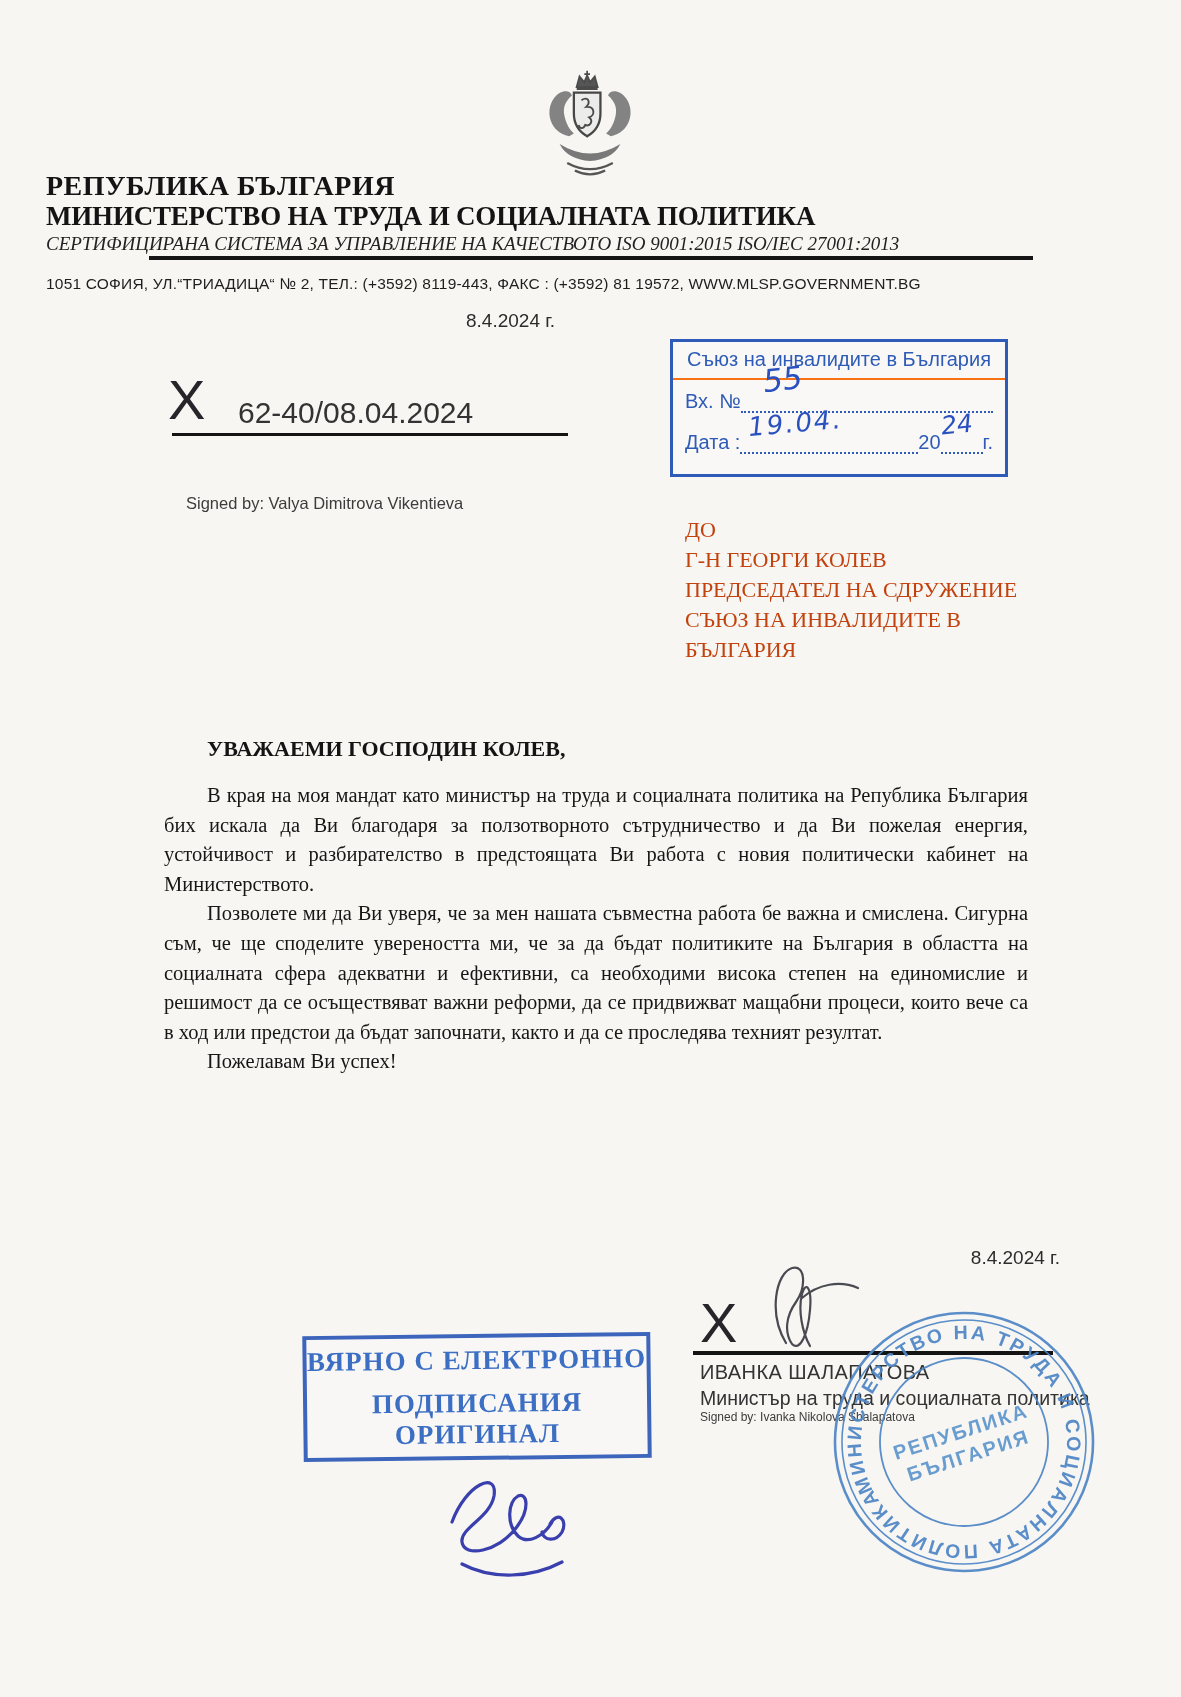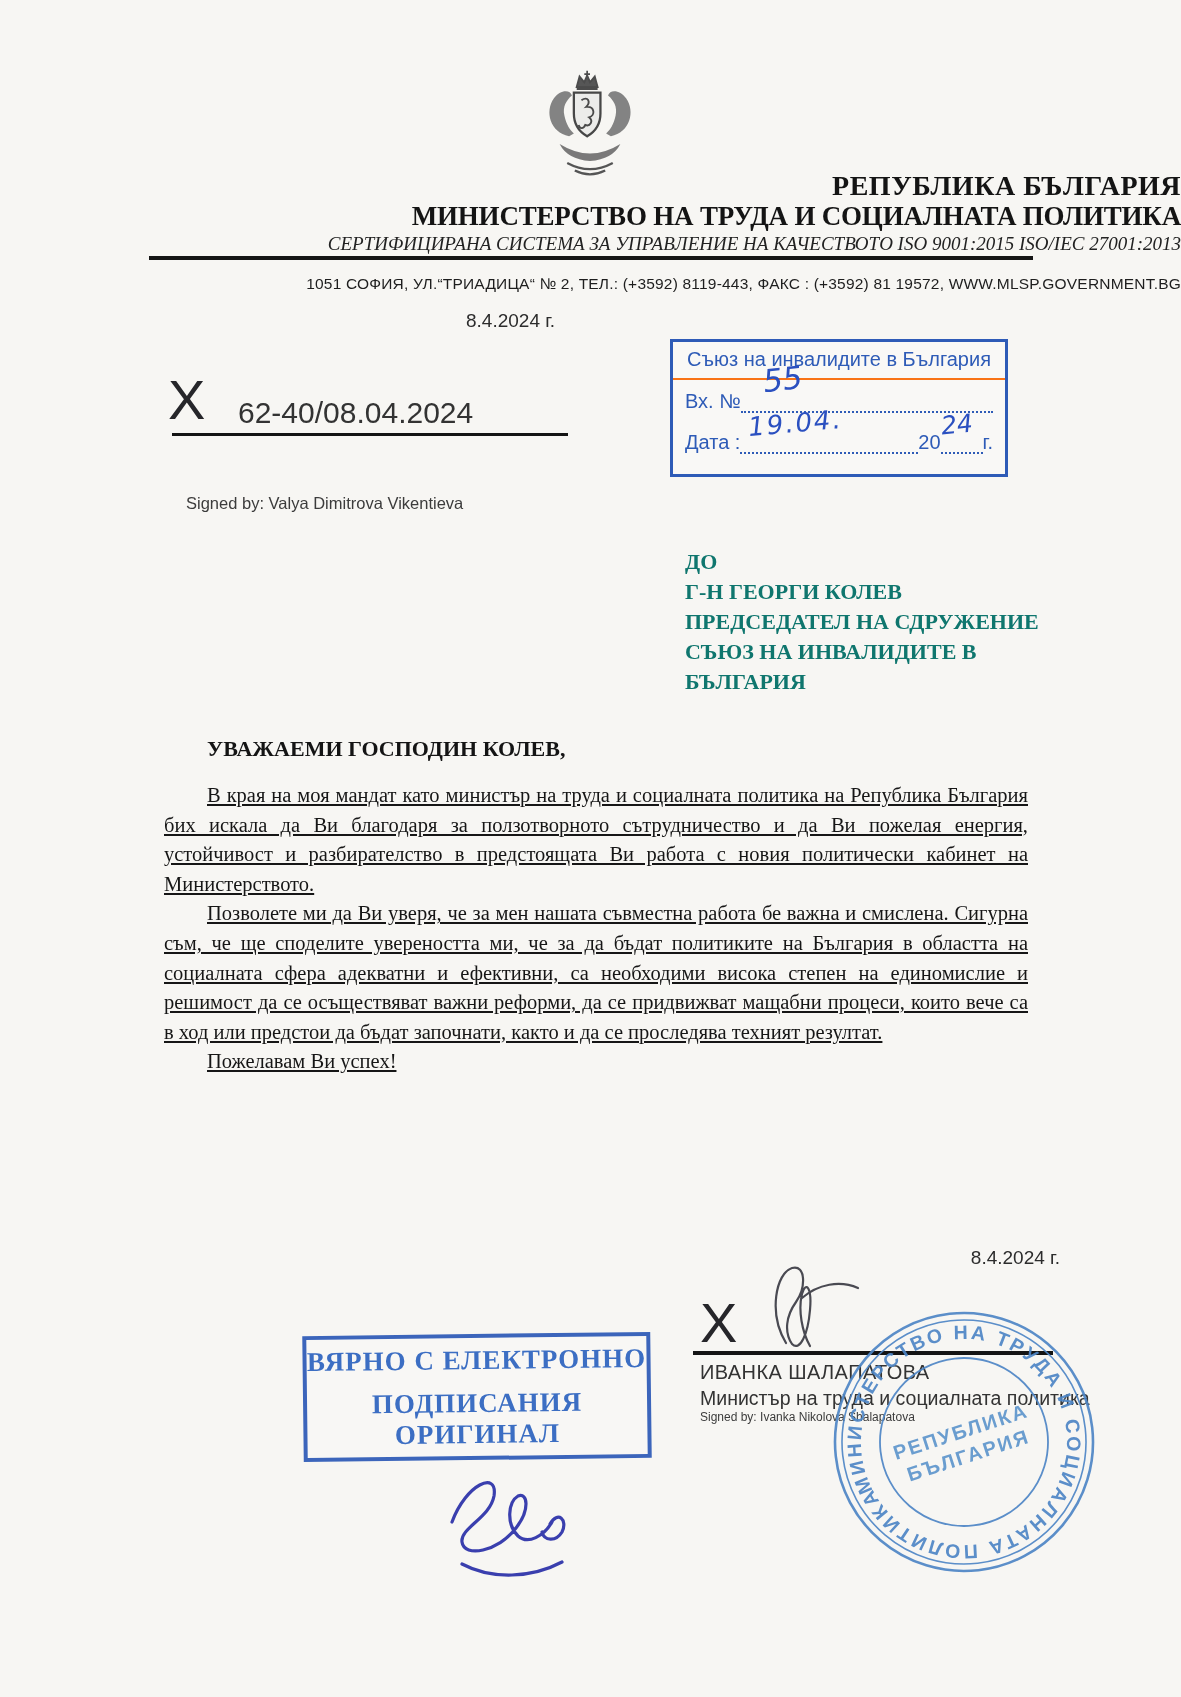--- a/index.html
+++ b/index.html
@@ -6,21 +6,21 @@
   .page{
     position:relative;width:1181px;height:1697px;margin:0 auto;
     background:#f7f6f3;overflow:hidden;
     font-family:"Liberation Serif","DejaVu Serif",serif;color:#1c1c1c;
   }
   .abs{position:absolute;}
   .sans{font-family:"Liberation Sans","DejaVu Sans",sans-serif;}
 
   
   .emblem{left:523px;top:68px;width:134px;height:112px;}
-  .hdr{left:0;right:0;text-align:right;}
+  .hdr{left:0;right:0;text-align:left;padding-left:46px;}
   .hdr-republic{top:170px;font-size:28px;font-weight:bold;letter-spacing:.5px;color:#141414;}
   .hdr-ministry{top:201px;font-size:27px;font-weight:bold;letter-spacing:-0.2px;color:#141414;}
   .hdr-cert{top:233px;font-size:19px;font-style:italic;color:#222;}
   .hdr-rule{left:149px;top:256px;width:884px;height:4px;background:#151515;}
   .hdr-address{top:275px;font-size:15.5px;color:#1e1e1e;letter-spacing:.2px;}
 
   
   .ref-date{left:466px;top:310px;font-size:19px;color:#2c2c2c;}
   .ref-x{left:168px;top:372px;font-size:56px;font-weight:500;color:#26262a;line-height:1;}
   .ref-num{left:238px;top:396px;font-size:30px;color:#333;}
@@ -34,26 +34,26 @@
   .intake-row{display:flex;align-items:flex-end;padding:10px 12px 2px 12px;font-size:20px;}
   .intake-row.last{padding-bottom:20px;padding-top:16px;}
   .dots{border-bottom:2.5px dotted #2e5bb7;position:relative;height:20px;flex:1;}
   .dots.year{flex:0 0 42px;}
   .hand{position:absolute;font-family:"DejaVu Sans",sans-serif;font-style:italic;color:#2b50c0;white-space:nowrap;}
   .hand-entry{left:22px;top:-30px;font-size:31px;transform:rotate(-7deg);}
   .hand-date{left:8px;top:-24px;font-size:26px;transform:rotate(-5deg);letter-spacing:2px;}
   .hand-year{left:0px;top:-22px;font-size:25px;transform:rotate(-6deg);}
 
   
-  .recipient{left:685px;top:515px;font-size:22px;font-weight:bold;line-height:30px;color:#0f766e;margin-top:32px;}
+  .recipient{left:685px;top:515px;font-size:22px;font-weight:normal;line-height:30px;color:#c2410c;}
 
   
   .salutation{left:207px;top:736px;font-size:22px;font-weight:bold;color:#141414;}
   .body-block{left:164px;top:781px;width:864px;}
-  .body-block p{margin:0;font-size:20.5px;line-height:29.6px;text-align:justify;text-indent:43px;color:#161616;text-decoration:underline;}
+  .body-block p{margin:0;font-size:20.5px;line-height:29.6px;text-align:justify;text-indent:43px;color:#161616;}
 
   
   .sig-date{left:900px;top:1247px;width:160px;text-align:right;font-size:19px;color:#2c2c2c;}
   .sig-x{left:700px;top:1295px;font-size:56px;font-weight:500;color:#26262a;line-height:1;}
   .sig-scribble{left:756px;top:1258px;}
   .sig-underline{left:693px;top:1351px;width:360px;height:3.5px;background:#141414;}
   .sig-name{left:700px;top:1361px;font-size:20px;color:#333;letter-spacing:.4px;}
   .sig-title{left:700px;top:1387px;font-size:19.5px;color:#333;}
   .sig-signedby{left:700px;top:1410px;font-size:12px;color:#3c3c3c;}
 

